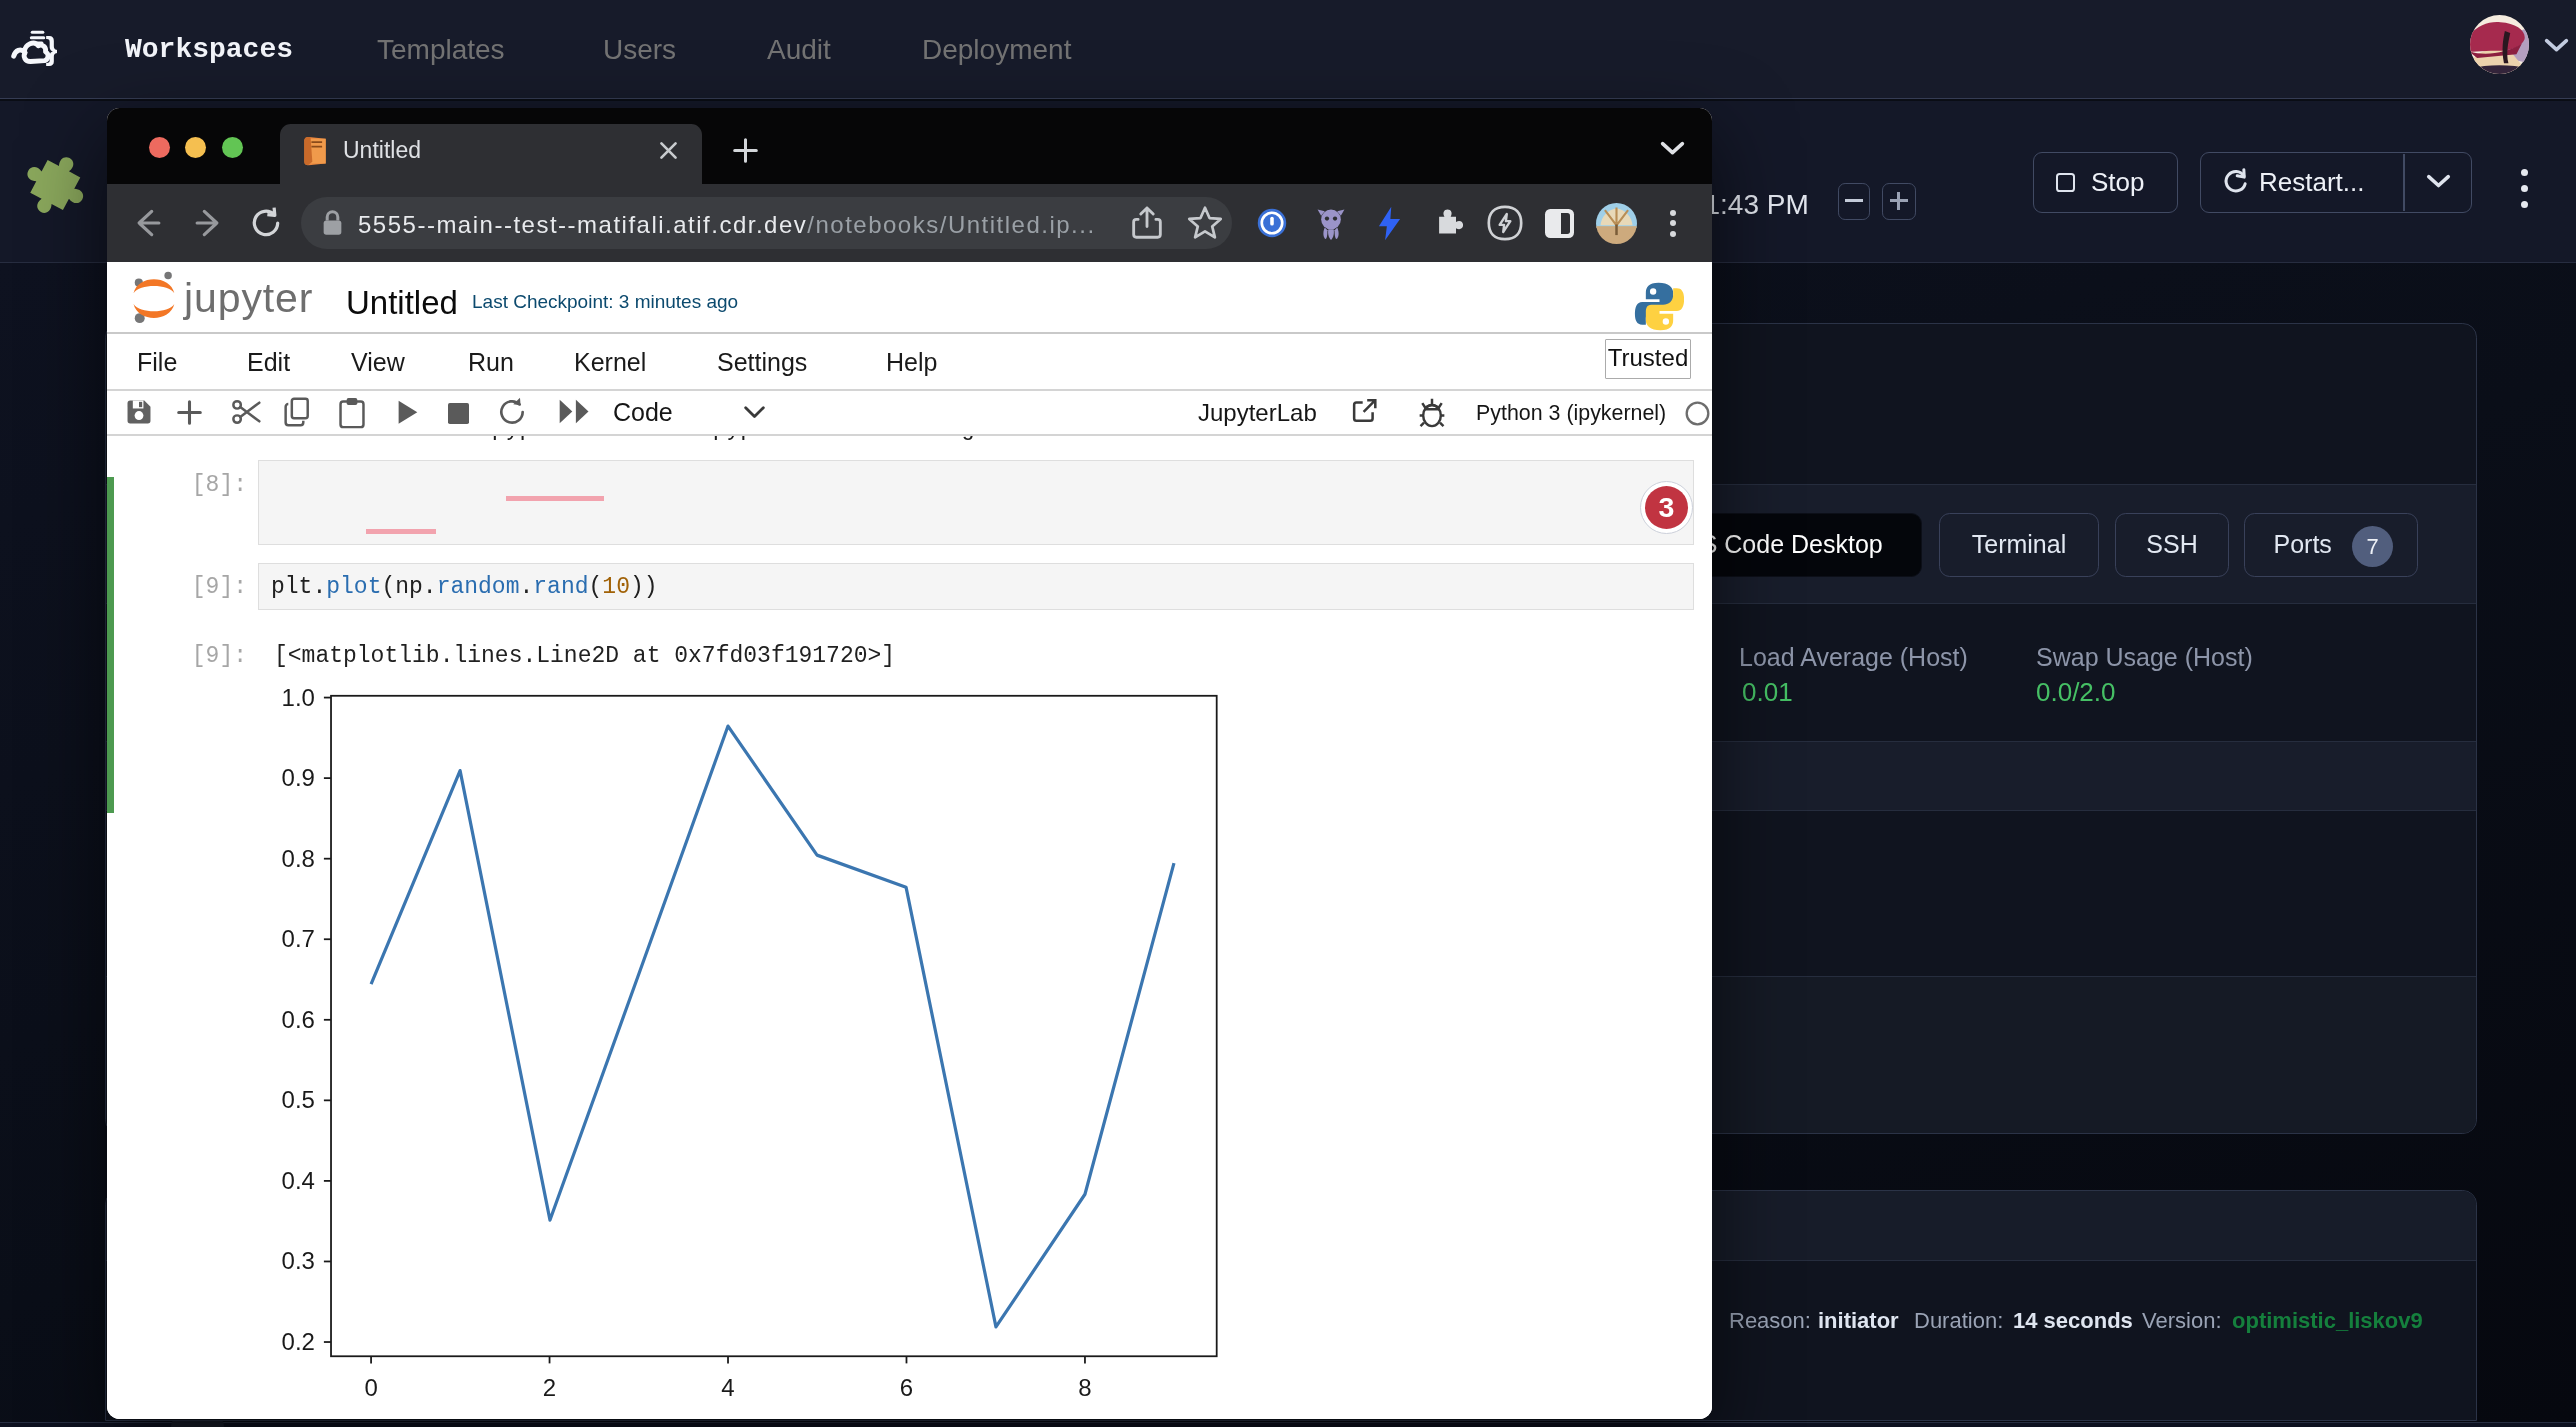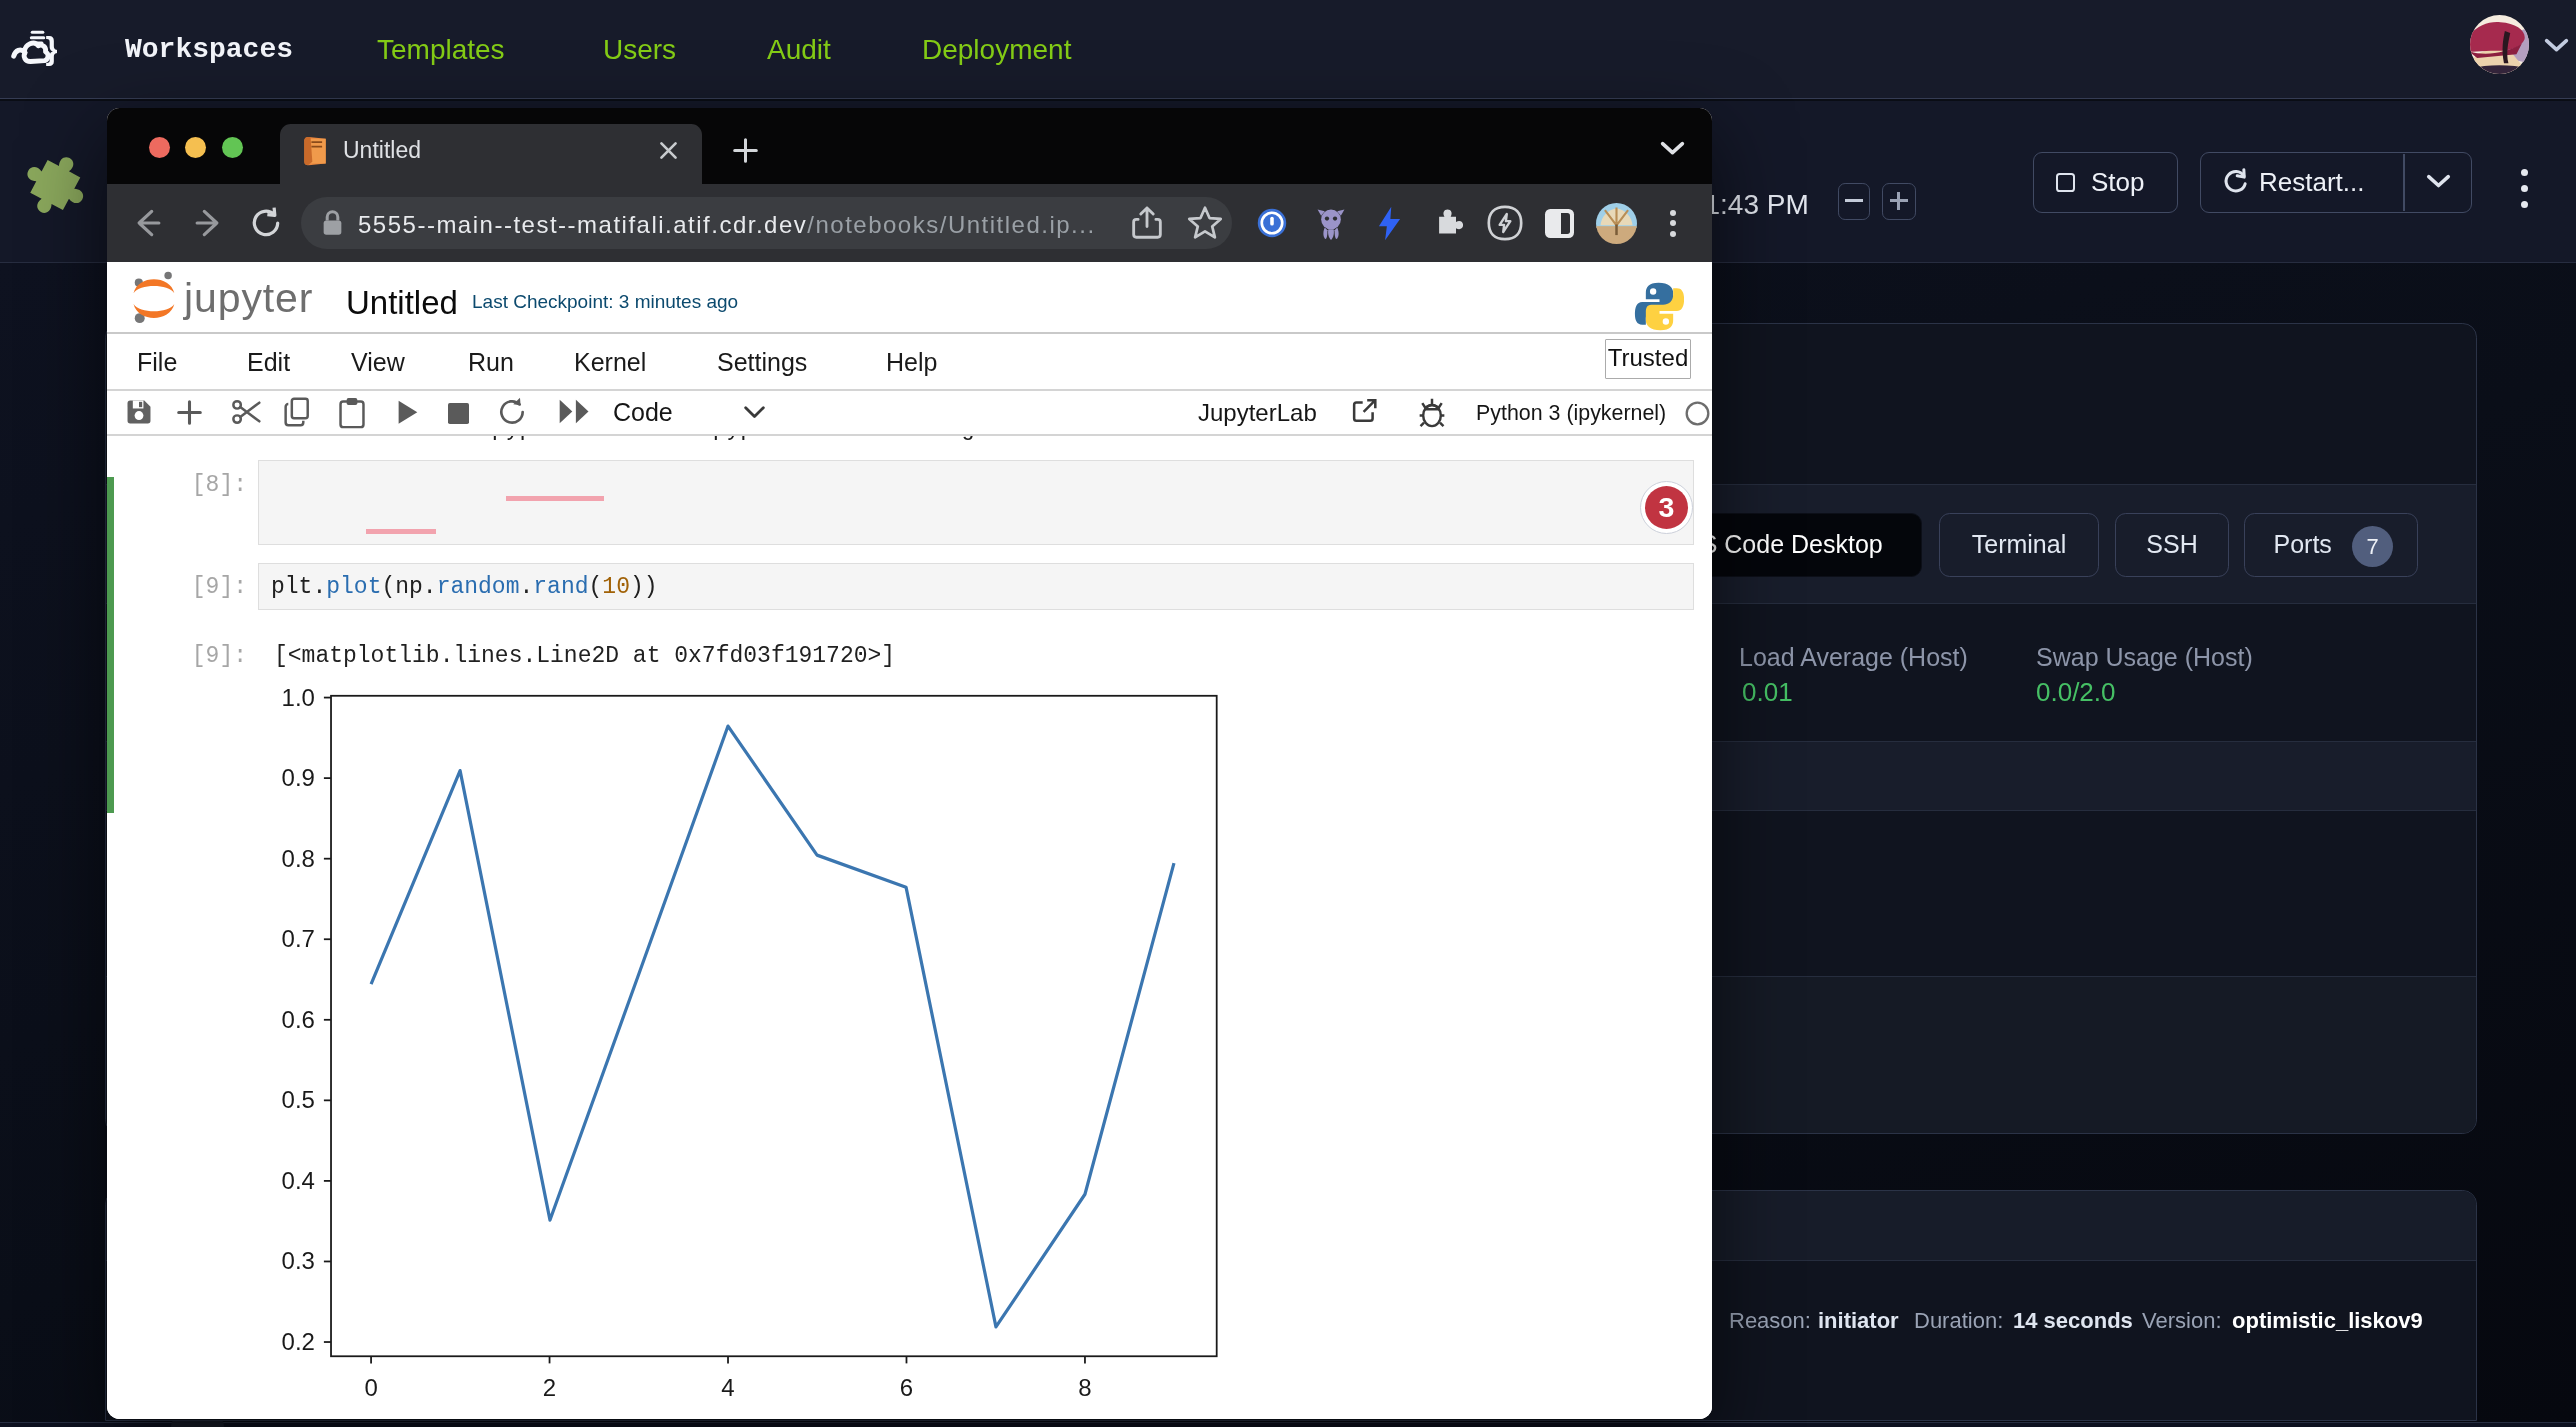--- a/index.html
+++ b/index.html
@@ -2,21 +2,21 @@
 <html style="font-size:14.2px"><head>
 <meta charset="utf-8">
 <style>
   * { margin:0; padding:0; box-sizing:border-box; }
   html,body { width:2576px; height:1428px; overflow:hidden; background:#0a0d15; font-family:"Liberation Sans", sans-serif; }
   .abs { position:absolute; }
   #stage { position:relative; width:2576px; height:1428px; overflow:hidden; }
 
   
   #nav { position:absolute; left:0; top:0; width:2576px; height:99px; background:#171b2a; border-bottom:1.8px solid #353c53; }
-  #nav .item { position:absolute; top:0; height:99px; line-height:99px; font-size:28px; color:#84cc16; }
+  #nav .item { position:absolute; top:0; height:99px; line-height:99px; font-size:28px; color:#737373; }
   #nav .item.active { color:#f2f4f9; font-weight:600;font-family:Liberation Mono, monospace; }
 
   
   #hdr { position:absolute; left:0; top:101px; width:2576px; height:162px; background:#141828; border-bottom:0.9px solid #272d40; }
   .obtn { position:absolute; border:1.8px solid #414a63; border-radius:9px; color:#e8ecf4; background:transparent; }
 
   
   .panel { position:absolute; left:105px; width:2372px; border:1.8px solid #2b3347; background:#10141f; }
 
   
@@ -134,21 +134,21 @@
     <div class="abs" style="left:1739px;top:643px;font-size:25px;color:#8d95a9;">Load Average (Host)</div>
     <div class="abs" style="left:1742px;top:677px;font-size:26px;color:#46c065;">0.01</div>
     <div class="abs" style="left:2036px;top:643px;font-size:25px;color:#8d95a9;">Swap Usage (Host)</div>
     <div class="abs" style="left:2036px;top:677px;font-size:26px;color:#46c065;">0.0/2.0</div>
 
     <div class="abs" style="left:1729px;top:1308px;font-size:22px;color:#9aa3b5;">Reason:</div>
     <div class="abs" style="left:1818px;top:1308px;font-size:22px;color:#dfe5f0;font-weight:700;">initiator</div>
     <div class="abs" style="left:1914px;top:1308px;font-size:22px;color:#9aa3b5;">Duration:</div>
     <div class="abs" style="left:2013px;top:1308px;font-size:22px;color:#dfe5f0;font-weight:700;">14 seconds</div>
     <div class="abs" style="left:2142px;top:1308px;font-size:22px;color:#9aa3b5;">Version:</div>
-    <div class="abs" style="left:2232px;top:1308px;font-size:22px;color:#ffffff;font-weight:700;">optimistic_liskov9</div>
+    <div class="abs" style="left:2232px;top:1308px;font-size:22px;color:#15803d;font-weight:700;">optimistic_liskov9</div>
   </div>
 
   <div id="win">
     <div id="titlebar">
       <div class="abs" style="left:42px;top:28.5px;width:21.4px;height:21.4px;border-radius:50%;background:#ed6a5f;"></div>
       <div class="abs" style="left:78px;top:28.5px;width:21.4px;height:21.4px;border-radius:50%;background:#f5bf50;"></div>
       <div class="abs" style="left:115px;top:28.5px;width:21.4px;height:21.4px;border-radius:50%;background:#62c554;"></div>
       <div class="abs" style="left:173px;top:16px;width:422px;height:60px;background:#2e2f33;border-radius:10.7px 10.7px 0 0;"></div>
       <svg class="abs" style="left:192px;top:27px;" width="32" height="34" viewBox="0 0 36 38">
         <path d="M6 6 C6 3,8 2,11 2 L30 4 L30 32 L11 34 C8 34,6 33,6 30 Z" fill="#e8853d"></path>

